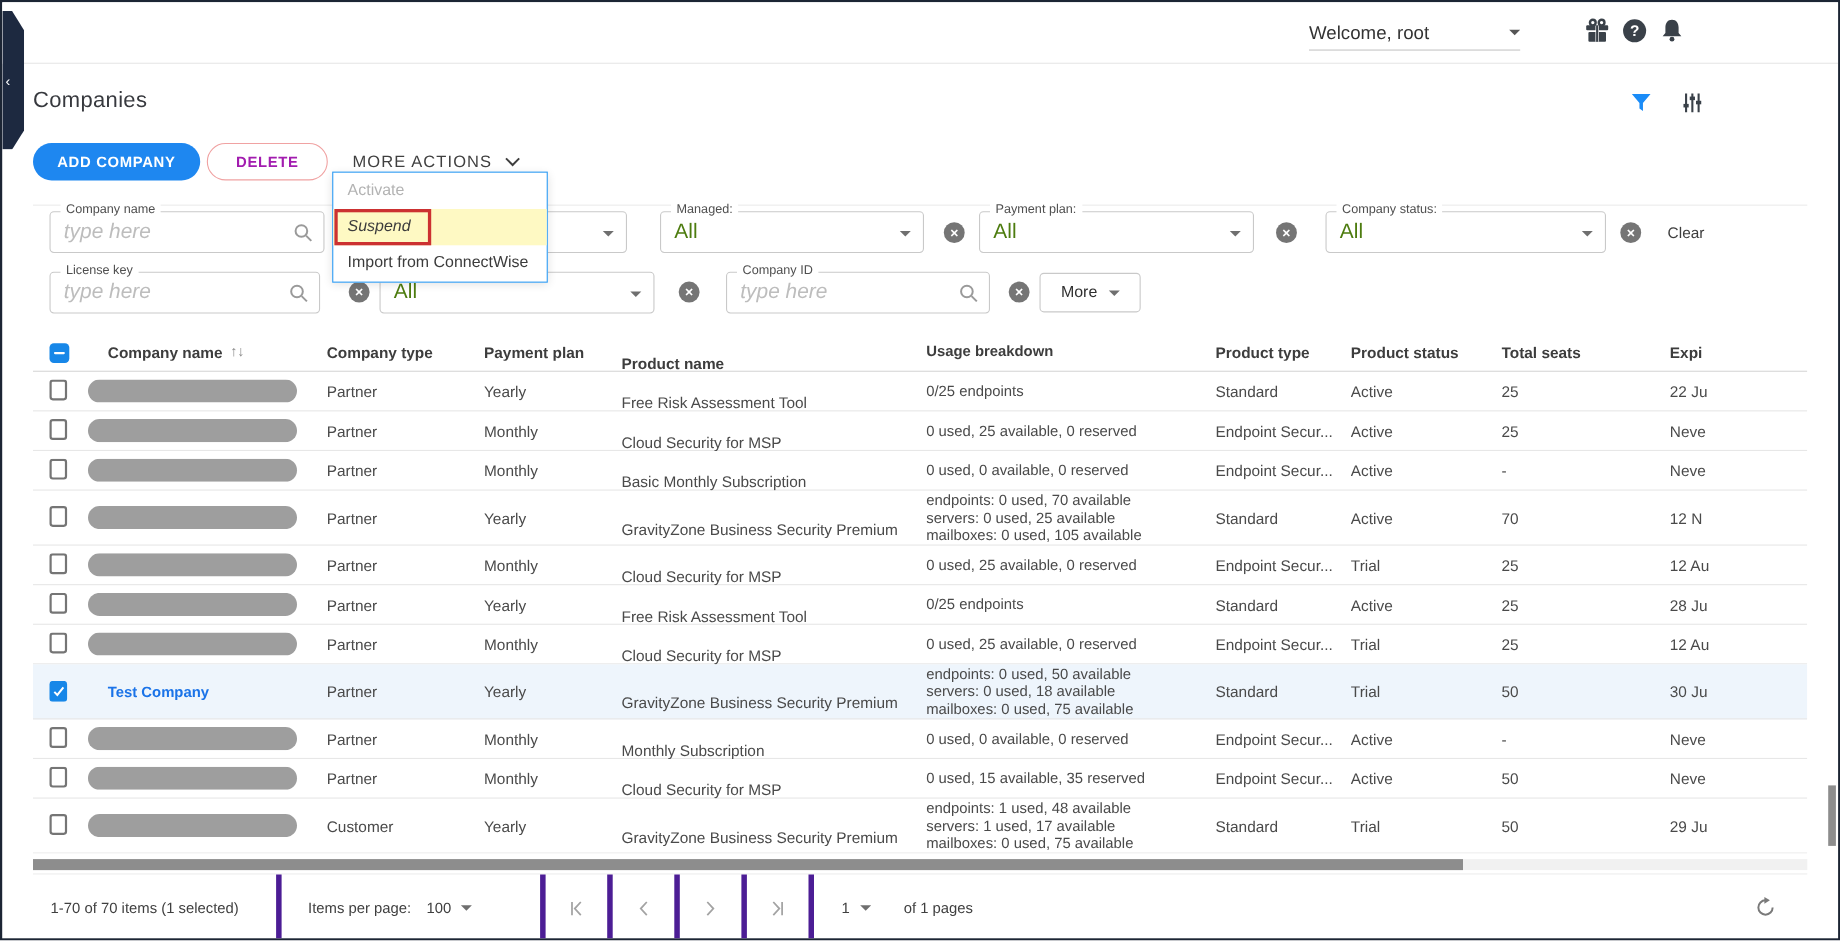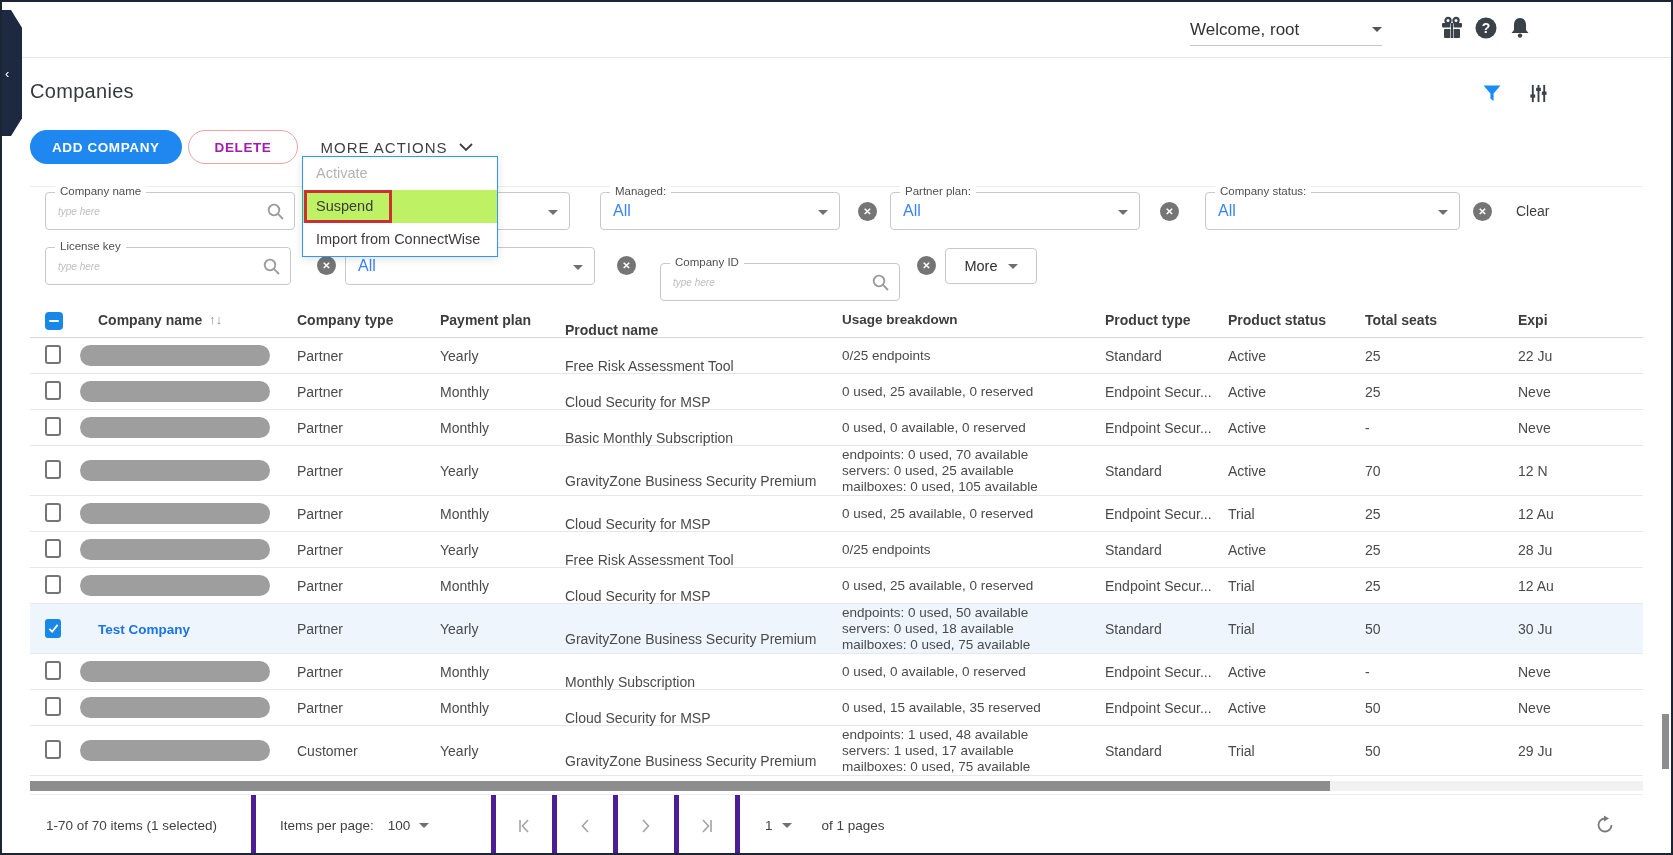--- a/index.html
+++ b/index.html
@@ -37,31 +37,31 @@
   .btn-del{ height:34px; padding:0 26px; border-radius:17px; background:#fff; color:#a21caf;
     font-weight:bold; font-size:13.5px; letter-spacing:.6px; border:1px solid #f0a2a2; margin-left:6px; font-family:inherit; cursor:pointer; }
   .more-actions{ margin-left:22px; display:flex; align-items:center; gap:12px;
     font-size:15px; color:#3f3f3f; letter-spacing:1px; cursor:pointer; }
 
   
   .menu{ position:absolute; left:300px; top:154px; width:196px; background:#fff;
     border:1px solid #2b9af3; box-shadow:0 2px 8px rgba(0,0,0,.12); z-index:60; }
   .menu-item{ position:relative; height:33px; line-height:33px; padding:0 13px; font-size:14.5px; color:#3c3c3c; cursor:pointer; }
   .menu-item.disabled{ color:#b3b3b3; }
-  .menu-item.highlighted{ background:#bef264; }
+  .menu-item.highlighted{ background:#fef9c3;font-style:italic; }
   .redbox{ position:absolute; left:1px; top:0; height:33px; width:88px; border:3px solid #cc3131; }
 
   
   .filters{ position:relative; margin-top:22px; border-top:1px solid #ececec; height:106px; }
   .field{ position:absolute; height:38px; background:#fff; border:1px solid #c9c9c9; border-radius:4px; }
   .flabel{ position:absolute; top:-8px; left:9px; background:#fff; padding:0 5px; font-size:11.5px; color:#4f4f4f; white-space:nowrap; }
   .finput{ width:100%; height:100%; border:none; outline:none; background:transparent;
-    padding:0 34px 0 12px; font-size:10px; font-family:inherit; color:#333; }
+    padding:0 34px 0 12px; font-size:19px; font-family:inherit; color:#333; }
   .finput::placeholder{ color:#bdbdbd; font-style:italic; }
-  .fvalue{ display:block; line-height:36px; padding:0 30px 0 12px; font-size:16px; color:#3b82f6; }
+  .fvalue{ display:block; line-height:36px; padding:0 30px 0 12px; font-size:19px; color:#4d7c0f; }
   .fsearch{ position:absolute; right:9px; top:10px; }
   .fchev{ position:absolute; right:11px; top:17px; width:0; height:0;
     border-left:5px solid transparent; border-right:5px solid transparent; border-top:5px solid #6f6f6f; }
   .clear-x{ position:absolute; width:19px; height:19px; border-radius:50%; background:#757575; color:#fff;
     display:flex; align-items:center; justify-content:center; font-size:10px; font-weight:bold; cursor:pointer; }
   .clear-label{ position:absolute; left:1486px; top:16px; font-size:14px; color:#3d3d3d; cursor:pointer; }
   .more-btn{ position:absolute; left:915px; top:61px; width:92px; height:36px; border:1px solid #c9c9c9; border-radius:4px;
     display:flex; align-items:center; justify-content:center; gap:10px; font-size:14.5px; color:#2f2f2f; background:#fff; cursor:pointer; }
 
   
@@ -184,21 +184,21 @@
       </div>
 
       <div class="field" style="left:570px; top:5px; width:240px">
         <span class="flabel">Managed:</span>
         <span class="fvalue">All</span>
         <span class="fchev"></span>
       </div>
       <span class="clear-x" style="left:828px; top:15px">✕</span>
 
       <div class="field" style="left:860px; top:5px; width:250px">
-        <span class="flabel">Partner plan:</span>
+        <span class="flabel">Payment plan:</span>
         <span class="fvalue">All</span>
         <span class="fchev"></span>
       </div>
       <span class="clear-x" style="left:1130px; top:15px">✕</span>
 
       <div class="field" style="left:1175px; top:5px; width:255px">
         <span class="flabel">Company status:</span>
         <span class="fvalue">All</span>
         <span class="fchev"></span>
       </div>
@@ -215,21 +215,21 @@
         </svg>
       </div>
       <span class="clear-x" style="left:287px; top:69px">✕</span>
 
       <div class="field" style="left:315px; top:60px; width:250px">
         <span class="fvalue">All</span>
         <span class="fchev"></span>
       </div>
       <span class="clear-x" style="left:587px; top:69px">✕</span>
 
-      <div class="field" style="left:630px; top:76px; width:240px">
+      <div class="field" style="left:630px; top:60px; width:240px">
         <span class="flabel">Company ID</span>
         <input class="finput" placeholder="type here" style="">
         <svg class="fsearch" width="18" height="18" viewBox="0 0 18 18">
           <circle cx="7" cy="7" r="5.3" fill="none" stroke="#9a9a9a" stroke-width="1.8"></circle>
           <line x1="11.2" y1="11.2" x2="16" y2="16" stroke="#9a9a9a" stroke-width="1.8"></line>
         </svg>
       </div>
       <span class="clear-x" style="left:887px; top:69px">✕</span>
 
       <div class="more-btn">

